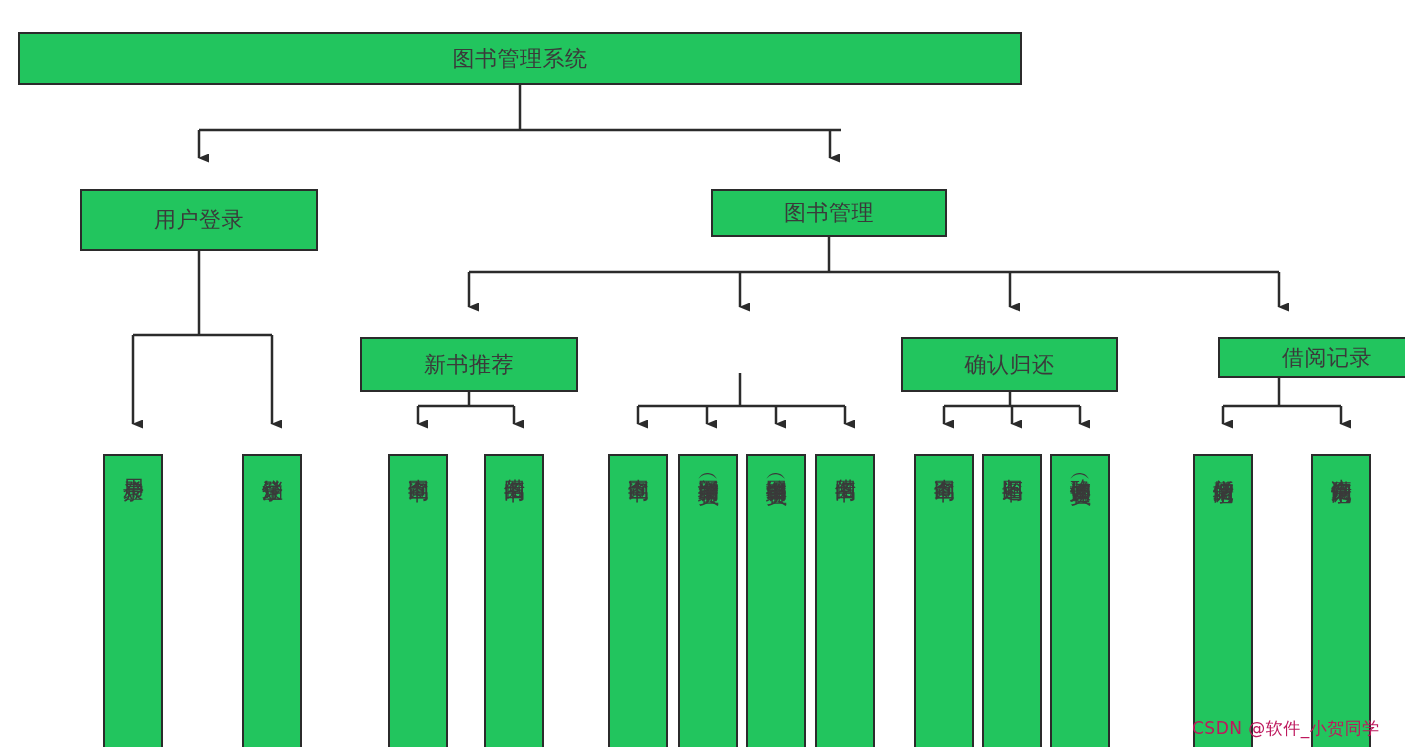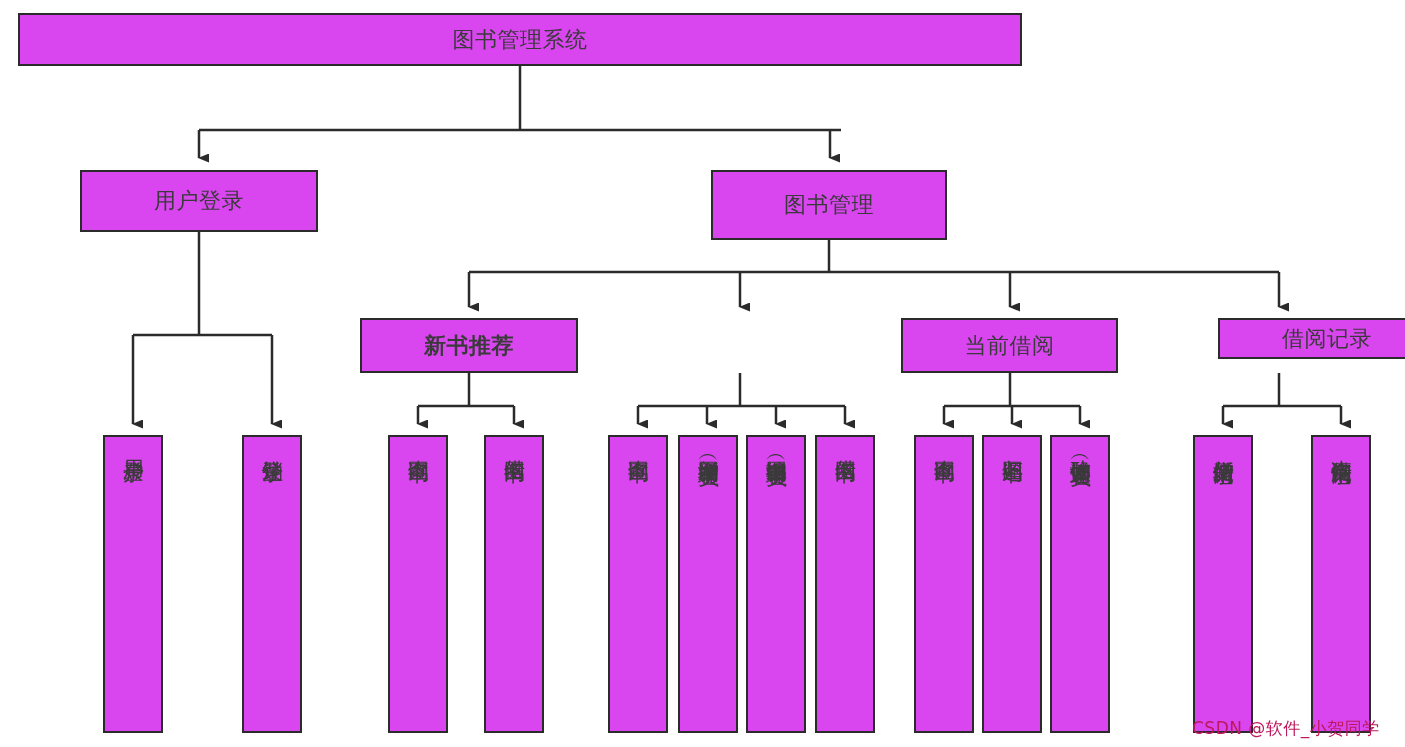--- a/index.html
+++ b/index.html
@@ -21,26 +21,27 @@
     position: absolute;
     left: 0;
     top: 0;
     width: 1405px;
     height: 747px;
     pointer-events: none;
   }
   .node {
     position: absolute;
     box-sizing: border-box;
-    background: #d946ef;
+    background: #22c55e;
     border: 2.5px solid #2b2b2b;
     display: flex;
     align-items: center;
     justify-content: center;
     color: #3a3a3a;
+    margin-top: 19px;
   }
   .node.root,
   .node.level1,
   .node.level2 {
     font-size: 22px;
     letter-spacing: 0.5px;
     line-height: 1;
   }
   .node.leaf {
     align-items: flex-start;
@@ -121,31 +122,31 @@
   </svg>
 
   <div class="node root" style="left:18px; top:13px; width:1004px; height:53px;">
     <span>图书管理系统</span>
   </div>
 
   <div class="node level1" style="left:80px; top:170px; width:238px; height:62px;">
     <span>用户登录</span>
   </div>
 
-  <div class="node level1" style="left:711px; top:170px; width:236px; height:70px;font-family:Liberation Serif, serif;">
+  <div class="node level1" style="left:711px; top:170px; width:236px; height:48px;font-family:Liberation Serif, serif;">
     <span>图书管理</span>
   </div>
 
-  <div class="node level2" style="left:360px; top:318px; width:218px; height:55px;font-weight:bold;">
+  <div class="node level2" style="left:360px; top:318px; width:218px; height:55px;">
     <span>新书推荐</span>
   </div>
 
 
   <div class="node level2" style="left:901px; top:318px; width:217px; height:55px;">
-    <span>当前借阅</span>
+    <span>确认归还</span>
   </div>
 
   <div class="node level2" style="left:1218px; top:318px; width:218px; height:41px;">
     <span>借阅记录</span>
   </div>
 
   <div class="node leaf" style="left:103px; top:435px; width:60px; height:298px;">
     <span class="leaf-text">用户登录</span>
   </div>
 

